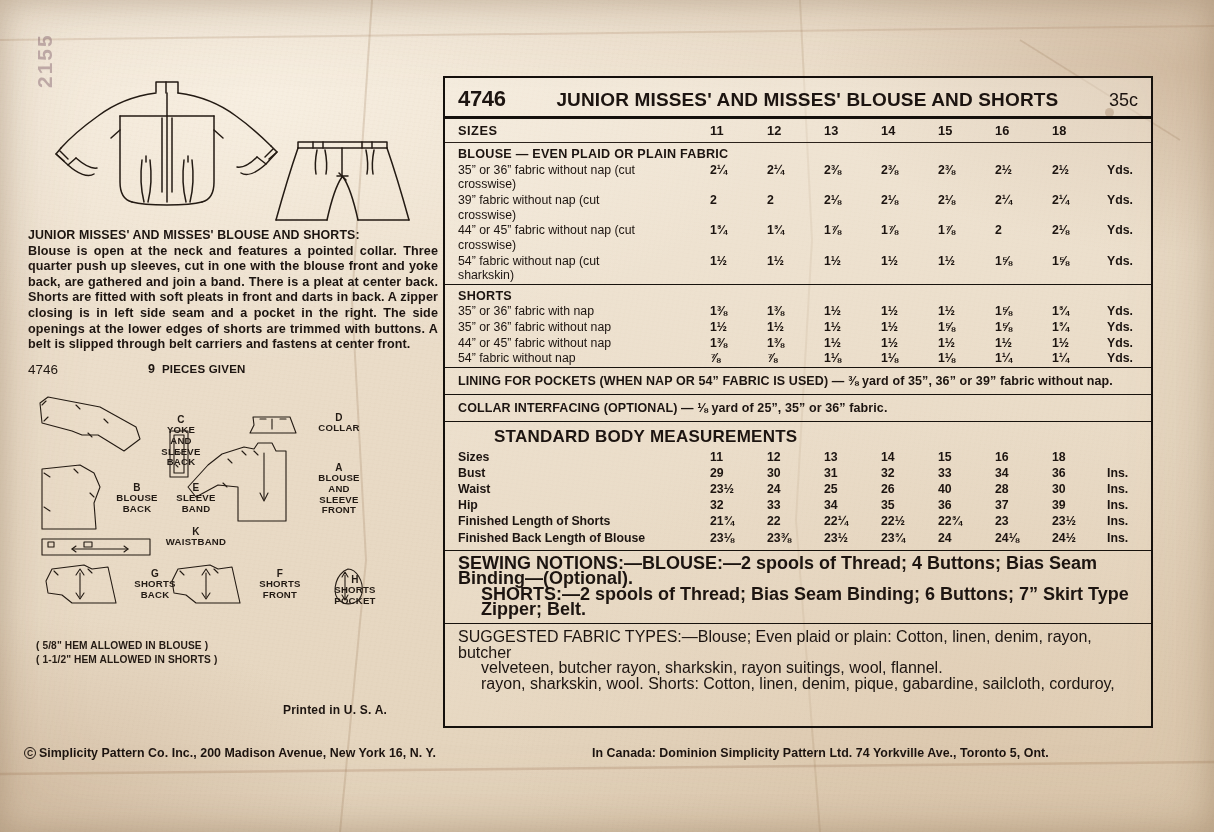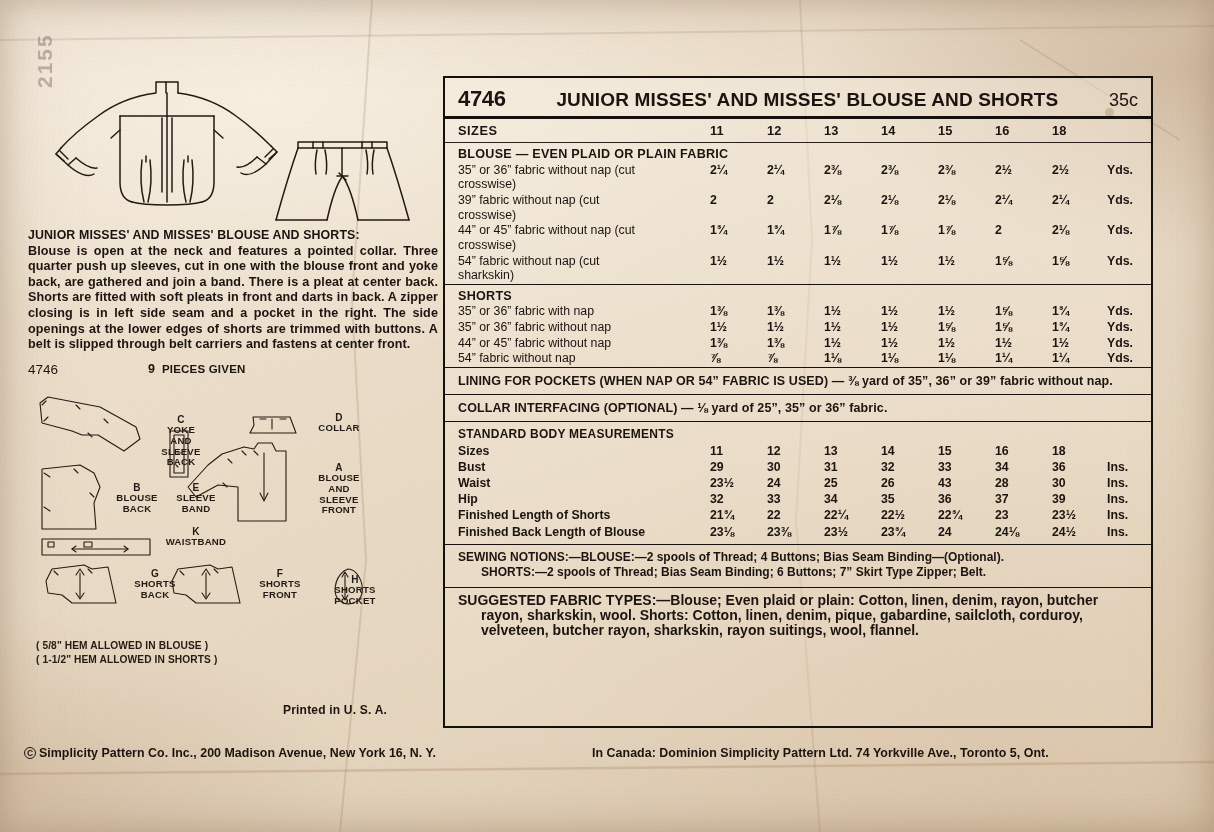--- a/index.html
+++ b/index.html
@@ -117,29 +117,29 @@
 
   .sec-head { font-size:12.6px; font-weight:bold; letter-spacing:.25px; padding:4px 0 1px; }
   .row td { font-size:12.3px; padding:.6px 0; line-height:14.6px; }
   .row .c-num { font-weight:bold; padding-left:4px; }
   .row .c-unit { font-weight:bold; padding-left:2px; }
   .row .c-lab { padding-right:4px; }
   .cont { display:block; }
 
   .para { font-size:12.5px; font-weight:bold; line-height:16px; padding:5px 13px 5px; letter-spacing:.1px; }
 
-  .bm-head { font-size:12px; font-weight:bold; letter-spacing:.25px; padding:5px 0 2px; }
+  .bm-head { font-size:17px; font-weight:bold; letter-spacing:.25px; padding:5px 0 2px;margin-left:36px; }
   .bm .c-lab { font-size:12.3px; font-weight:bold; }
   .bm td { padding:1.1px 0; font-size:12.3px; }
   .bm .c-num { font-weight:bold; padding-left:4px; }
   .bm .c-unit { font-weight:bold; padding-left:2px; }
 
-  .notions { font-size:12px; font-weight:bold; line-height:15.4px; padding:5px 13px 6px; }
+  .notions { font-size:18px; font-weight:bold; line-height:15.4px; padding:5px 13px 6px; }
   .notions .l2 { display:block; padding-left:23px; }
-  .fabrics { font-size:14px; font-weight:bold; line-height:15.4px; padding:5px 13px 7px; }
+  .fabrics { font-size:16px; font-weight:normal; line-height:15.4px; padding:5px 13px 7px; }
   .fabrics .ind { display:block; padding-left:23px; }
 
   svg { display:block; overflow:visible; }
   .ink { fill:none; stroke:#231a13; stroke-width:1.5; stroke-linecap:round; stroke-linejoin:round; }
   .ink-th { fill:none; stroke:#231a13; stroke-width:1.1; stroke-linecap:round; stroke-linejoin:round; }
 
   #stamp {
     position:absolute; left:33px; top:88px;
     font-size:21px; font-weight:bold; color:rgba(128,96,108,.45);
     transform:rotate(-90deg); transform-origin:left top;
@@ -540,21 +540,21 @@
         <td class="c-num">34</td>
         <td class="c-num">36</td>
         <td class="c-unit">Ins.</td>
       </tr>
       <tr>
         <td class="c-lab">Waist</td>
         <td class="c-num">23½</td>
         <td class="c-num">24</td>
         <td class="c-num">25</td>
         <td class="c-num">26</td>
-        <td class="c-num">43</td>
+        <td class="c-num">40</td>
         <td class="c-num">28</td>
         <td class="c-num">30</td>
         <td class="c-unit">Ins.</td>
       </tr>
       <tr>
         <td class="c-lab">Hip</td>
         <td class="c-num">32</td>
         <td class="c-num">33</td>
         <td class="c-num">34</td>
         <td class="c-num">35</td>
@@ -591,18 +591,18 @@
   <div class="rule" style="margin-top:4px;"></div>
 
   <div class="notions">
     <span>SEWING NOTIONS:—BLOUSE:—2 spools of Thread; 4 Buttons; Bias Seam Binding—(Optional).</span>
     <span class="l2">SHORTS:—2 spools of Thread; Bias Seam Binding; 6 Buttons; 7” Skirt Type Zipper; Belt.</span>
   </div>
   <div class="rule"></div>
 
   <div class="fabrics">
     <span>SUGGESTED FABRIC TYPES:—Blouse; Even plaid or plain: Cotton, linen, denim, rayon, butcher</span>
+    <span class="ind">velveteen, butcher rayon, sharkskin, rayon suitings, wool, flannel.</span>
     <span class="ind">rayon, sharkskin, wool. Shorts: Cotton, linen, denim, pique, gabardine, sailcloth, corduroy,</span>
-    <span class="ind">velveteen, butcher rayon, sharkskin, rayon suitings, wool, flannel.</span>
   </div>
 </div>
 
 <div class="edge-shadow"></div>
 
 </body></html>

